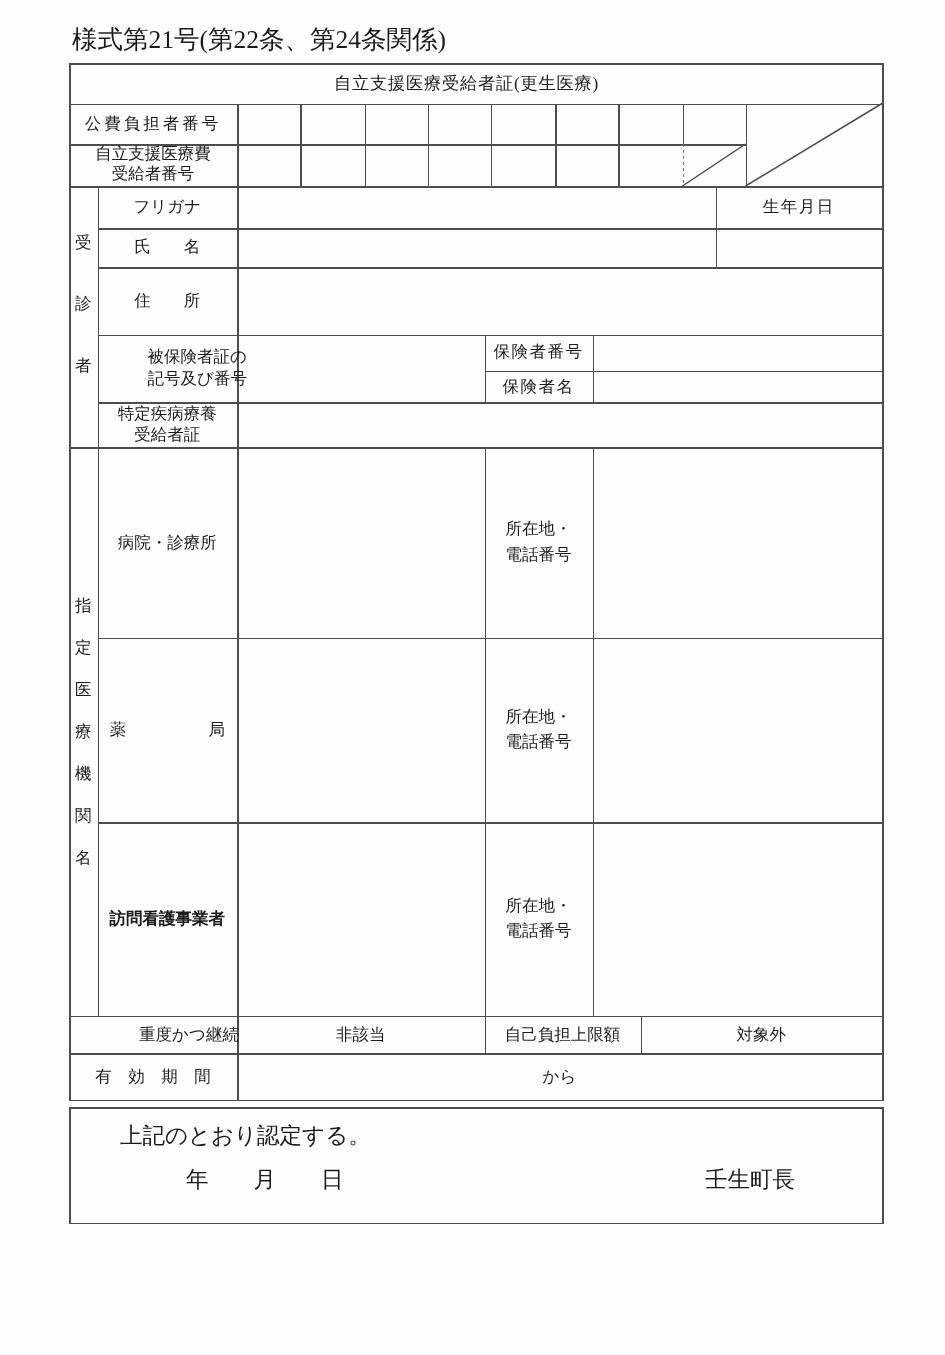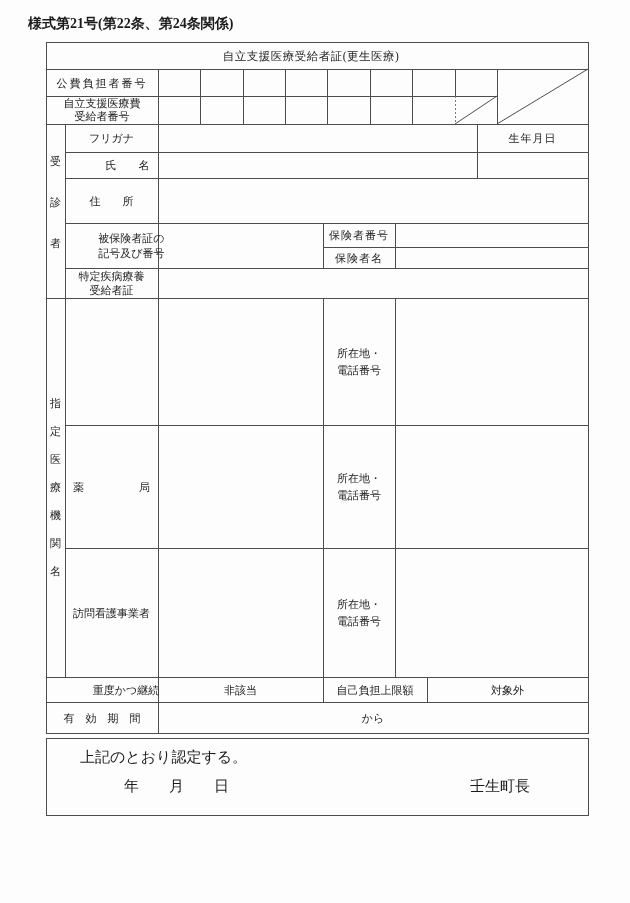--- a/index.html
+++ b/index.html
@@ -12,21 +12,21 @@
   .lh15{line-height:15px}
   .lh17{line-height:17px}
   .ls1{letter-spacing:1px}
   .ls2{letter-spacing:2px}
   .title{font-size:11.5px;letter-spacing:.5px;padding-right:56px;box-sizing:border-box;}
   .vlabel{position:absolute;display:flex;flex-direction:column;align-items:center;
           justify-content:center;font-size:11px;}
   .gap26{gap:26px;transform:translateY(-9px);}
   .gap13{gap:13px;}
   .plain{position:absolute;font-size:15px;white-space:pre;}
-  .formno{position:absolute;left:28px;top:15px;font-size:14px;font-weight:bold;}
+  .formno{position:absolute;left:48px;top:15px;font-size:17px;}
   .blank{position:absolute;}
   svg.grid{position:absolute;left:0;top:0;}
 </style>
 </head>
 <body>
 
 <div class="page">
 
   <div class="formno">様式第21号(第22条、第24条関係)</div>
 
@@ -87,21 +87,21 @@
   <div class="blank" style="left:158px;top:96px;width:339px;height:28px;"></div>
 
   <div class="vlabel gap26" style="left:46px;top:124px;width:19px;height:174px;">
       <span>受</span>
       <span>診</span>
       <span>者</span>
     </div>
   <div class="cell" style="left:65px;top:124px;width:93px;height:28px;">フリガナ</div>
   <div class="blank" style="left:158px;top:124px;width:319px;height:28px;"></div>
   <div class="cell ls1" style="left:477px;top:124px;width:111px;height:28px;">生年月日</div>
-  <div class="cell" style="left:65px;top:152px;width:93px;height:26px;padding-left:16px;">氏　　名</div>
+  <div class="cell" style="left:65px;top:152px;width:93px;height:26px;">氏　　名</div>
   <div class="blank" style="left:158px;top:152px;width:319px;height:26px;"></div>
   <div class="blank" style="left:477px;top:152px;width:111px;height:26px;"></div>
   <div class="cell" style="left:65px;top:178px;width:93px;height:45px;">住　　所</div>
   <div class="blank" style="left:158px;top:178px;width:430px;height:45px;"></div>
   <div class="cell lh15" style="left:65px;top:223px;width:93px;height:45px;margin-left:20px;">被保険者証の
 記号及び番号</div>
   <div class="blank" style="left:158px;top:223px;width:165px;height:45px;"></div>
   <div class="cell ls1" style="left:323px;top:223px;width:72px;height:24px;">保険者番号</div>
   <div class="blank" style="left:395px;top:223px;width:193px;height:24px;"></div>
   <div class="cell ls1" style="left:323px;top:247px;width:72px;height:21px;">保険者名</div>
@@ -113,32 +113,33 @@
   <div class="vlabel gap13" style="left:46px;top:298px;width:19px;height:379px;">
       <span>指</span>
       <span>定</span>
       <span>医</span>
       <span>療</span>
       <span>機</span>
       <span>関</span>
       <span>名</span>
     </div>
 
+  <div class="cell" style="left:65px;top:298px;width:93px;height:127px;">病院・診療所</div>
   <div class="blank" style="left:158px;top:298px;width:165px;height:127px;"></div>
   <div class="cell lh17" style="left:323px;top:298px;width:72px;height:127px;">所在地・
 電話番号</div>
   <div class="blank" style="left:395px;top:298px;width:193px;height:127px;"></div>
 
   <div class="cell" style="left:65px;top:425px;width:93px;height:123px;">薬　　　　　局</div>
   <div class="blank" style="left:158px;top:425px;width:165px;height:123px;"></div>
   <div class="cell lh17" style="left:323px;top:425px;width:72px;height:123px;">所在地・
 電話番号</div>
   <div class="blank" style="left:395px;top:425px;width:193px;height:123px;"></div>
 
-  <div class="cell" style="left:65px;top:548px;width:93px;height:129px;">訪問看護事業者</div>
+  <div class="cell" style="left:65px;top:548px;width:93px;height:129px;font-weight:bold;">訪問看護事業者</div>
   <div class="blank" style="left:158px;top:548px;width:165px;height:129px;"></div>
   <div class="cell lh17" style="left:323px;top:548px;width:72px;height:129px;">所在地・
 電話番号</div>
   <div class="blank" style="left:395px;top:548px;width:193px;height:129px;"></div>
 
   <div class="cell" style="left:46px;top:677px;width:112px;height:25px;margin-left:24px;">重度かつ継続</div>
   <div class="cell" style="left:158px;top:677px;width:165px;height:25px;">非該当</div>
   <div class="cell" style="left:323px;top:677px;width:104px;height:25px;">自己負担上限額</div>
   <div class="cell" style="left:427px;top:677px;width:161px;height:25px;">対象外</div>
 

